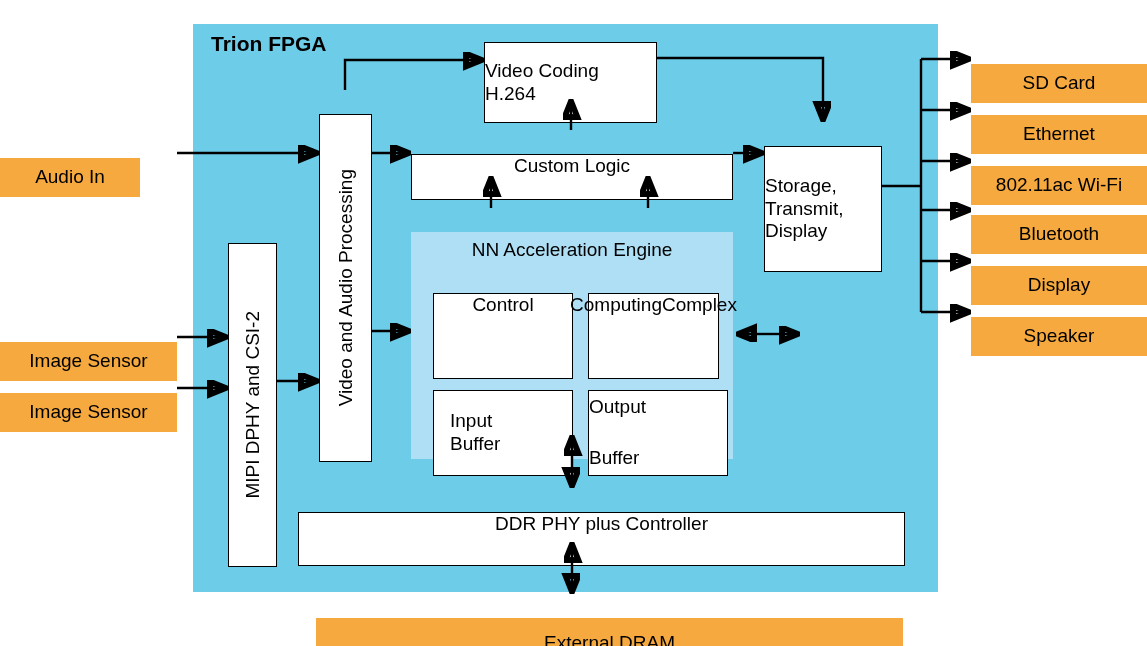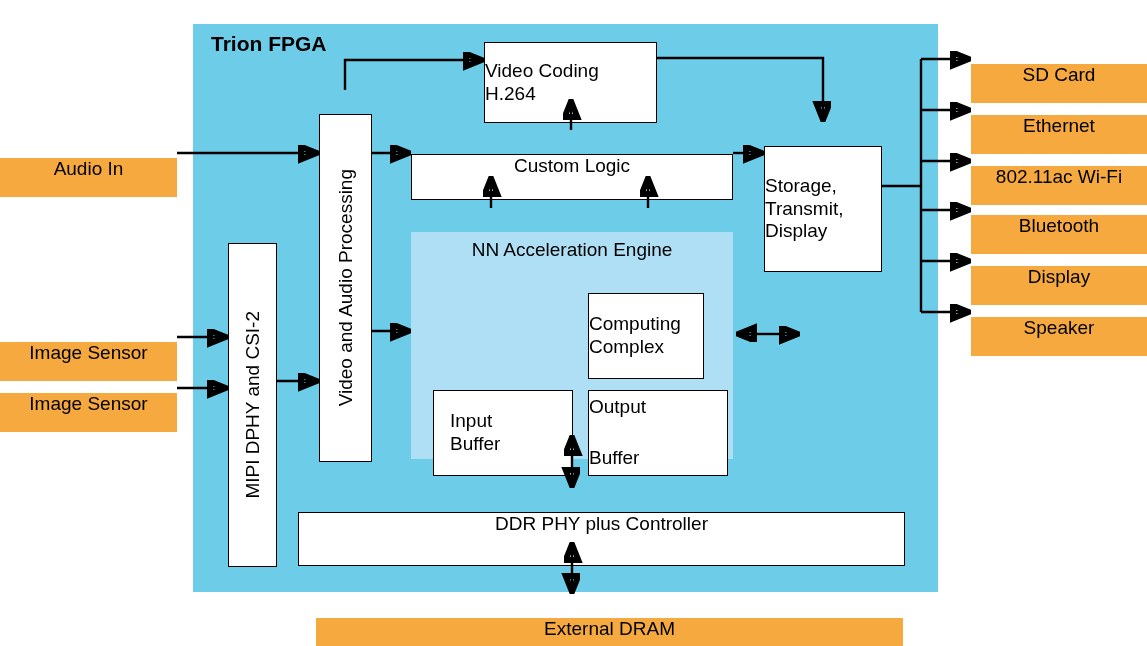--- a/index.html
+++ b/index.html
@@ -44,20 +44,21 @@
     justify-content: center;
     text-align: center;
     color: #000000;
     font-size: 19px;
     line-height: 1.2;
   }
   .orange {
     background: #F5A93F;
     border: none;
     display: flex;
+    align-items: center;
     justify-content: center;
     text-align: center;
     color: #000000;
     font-size: 19px;
     line-height: 1.2;
   }
   .vert-box {
     background: #ffffff;
     border: 1.5px solid #000000;
     display: flex;
@@ -101,21 +102,21 @@
   }
 </style>
 </head>
 <body>
 
 <div id="canvas">
 
   <div class="abs fpga-region"></div>
   <div class="abs fpga-title">Trion FPGA</div>
 
-  <div class="abs orange" style="left:0px; top:134px; width:177px; height:39px;">
+  <div class="abs orange" style="left:0px; top:134px; width:140px; height:39px;">
     <span>Audio In</span>
   </div>
 
   <div class="abs orange" style="left:0px; top:318px; width:177px; height:39px;">
     <span>Image Sensor</span>
   </div>
 
   <div class="abs orange" style="left:0px; top:369px; width:177px; height:39px;">
     <span>Image Sensor</span>
   </div>
@@ -133,22 +134,25 @@
     <span>H.264</span>
   </div>
 
   <div class="abs box" style="left:411px; top:130px; width:322px; height:46px;">
     <span>Custom Logic</span>
   </div>
 
   <div class="abs nn-engine">
     <div class="nn-title">NN Acceleration Engine</div>
 
-
-    <div class="abs box" style="left:177px; top:37px; width:116px; height:86px; flex-direction:column;">
+    <div class="abs box" style="left:22px; top:37px; width:140px; height:86px;">
+      <span>Control</span>
+    </div>
+
+    <div class="abs box" style="left:177px; top:37px; width:131px; height:86px; flex-direction:row;">
       <span>Computing</span>
       <span>Complex</span>
     </div>
 
     <div class="abs box" style="left:22px; top:134px; width:140px; height:86px; flex-direction:column;padding-left:16px;">
       <span>Input</span>
       <span>Buffer</span>
     </div>
 
     <div class="abs box" style="left:177px; top:134px; width:140px; height:86px; flex-direction:column;gap:28px;">

